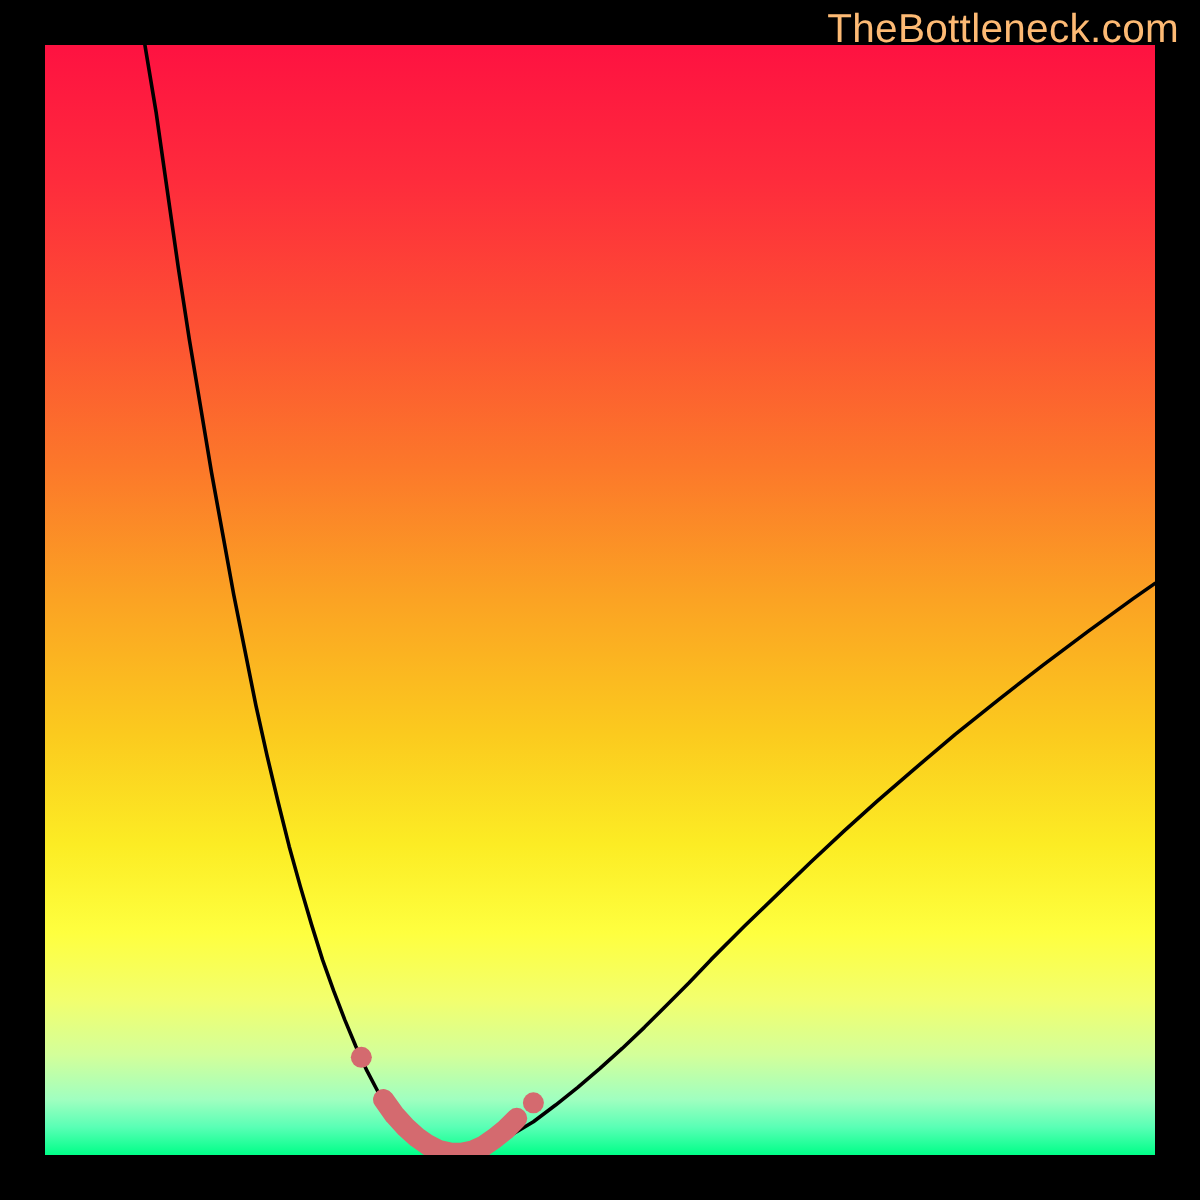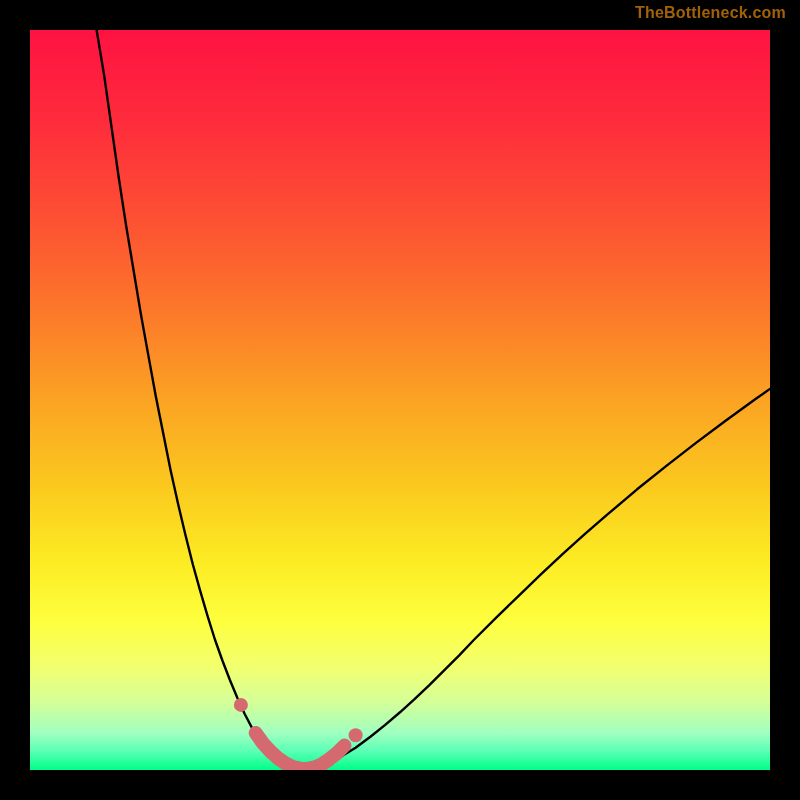--- a/index.html
+++ b/index.html
@@ -14,23 +14,23 @@
   .stage {
     position: relative;
     width: 800px;
     height: 800px;
     background: #000000;
   }
   .watermark {
     position: absolute;
     top: 4px;
     right: 14px;
-    color: #a16207;
-    font-size: 16px;
-    font-weight: 700;
+    color: #fdba74;
+    font-size: 27px;
+    font-weight: 400;
     letter-spacing: 0.2px;
     z-index: 10;
     user-select: none;
   }
   .plot {
     position: absolute;
     left: 30px;
     top: 30px;
     width: 740px;
     height: 740px;

